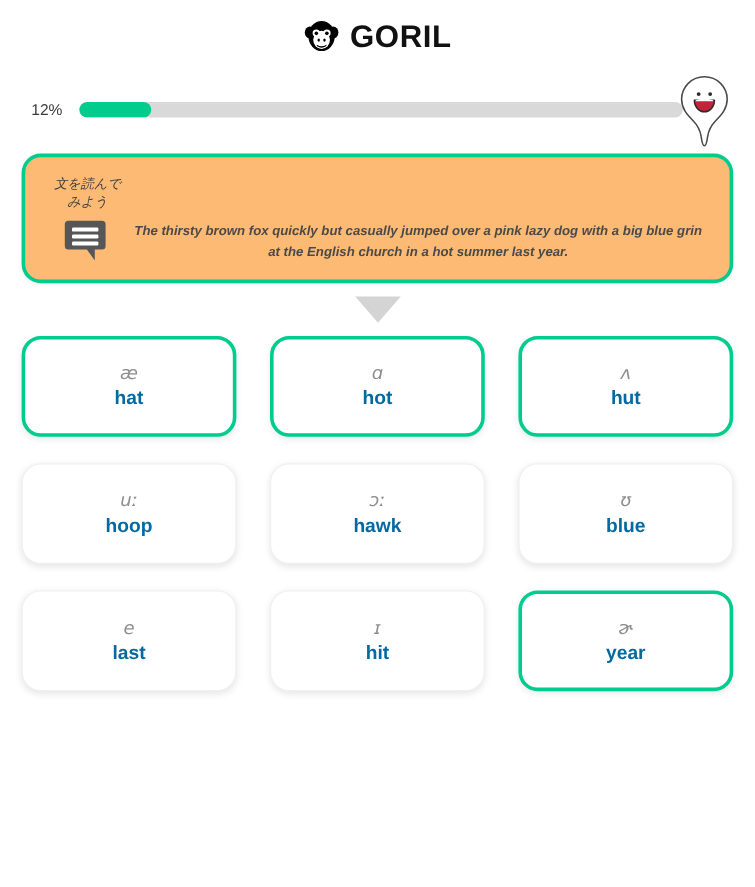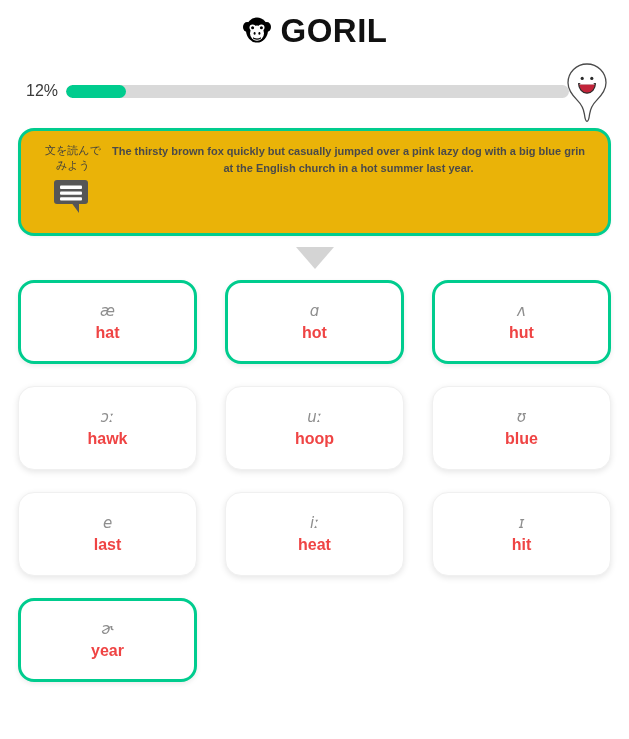--- a/index.html
+++ b/index.html
@@ -15,37 +15,37 @@
   
   .header {
     height: 60px;
     display: flex;
     align-items: center;
     justify-content: center;
     gap: 9px;
   }
   .logo-mark { width: 30px; height: 30px; display: block; }
   .logo-text {
-    font-size: 33px;
+    font-size: 26px;
     font-weight: 700;
     letter-spacing: 0.5px;
     color: #111111;
     line-height: 1;
   }
 
   
   .progress-row {
     position: relative;
     height: 62px;
     display: flex;
     align-items: center;
     padding: 0 22px 0 26px;
   }
   .progress-pct {
-    font-size: 16px;
+    font-size: 13px;
     font-weight: 500;
     color: #3a3a3a;
     width: 40px;
     flex: 0 0 auto;
   }
   .progress-track {
     position: relative;
     flex: 1 1 auto;
     height: 13px;
     background: #d9d9d9;
@@ -65,26 +65,27 @@
     top: 2px;
     width: 48px;
     height: 62px;
   }
 
   
   .sentence-card {
     margin: 6px 18px 0 18px;
     border: 3px solid #00cc8e;
     border-radius: 16px;
-    background: #eab308;
+    background: #fdba74;
     min-height: 108px;
     display: flex;
-    align-items: flex-start;
+    align-items: flex-end;
     padding: 12px 16px 14px 16px;
     box-shadow: 0 1px 3px rgba(0,0,0,0.06);
+    font-style: italic;
   }
   .sentence-aside {
     flex: 0 0 auto;
     width: 72px;
     display: flex;
     flex-direction: column;
     align-items: center;
     gap: 6px;
   }
   .aside-label {
@@ -148,21 +149,21 @@
   .card-ipa {
     font-family: "DejaVu Sans", sans-serif;
     font-size: 15px;
     font-style: italic;
     color: #8e8e8e;
     line-height: 1;
   }
   .card-word {
     font-size: 16px;
     font-weight: 700;
-    color: #ef4444;
+    color: #0369a1;
     line-height: 1;
   }
 </style>
 </head>
 <body>
 
 <div class="header">
   <span class="logo-mark">
     <svg viewBox="0 0 30 30" width="30" height="30" aria-hidden="true">
       <ellipse cx="5.2" cy="12" rx="4.2" ry="5" fill="#000"></ellipse>
@@ -229,40 +230,36 @@
     </div>
     <div class="card selected">
       <div class="card-ipa">ɑ</div>
       <div class="card-word">hot</div>
     </div>
     <div class="card selected">
       <div class="card-ipa">ʌ</div>
       <div class="card-word">hut</div>
     </div>
     <div class="card unselected">
+      <div class="card-ipa">uː</div>
+      <div class="card-word">hoop</div>
+    </div>
+    <div class="card unselected">
       <div class="card-ipa">ɔː</div>
       <div class="card-word">hawk</div>
     </div>
     <div class="card unselected">
-      <div class="card-ipa">uː</div>
-      <div class="card-word">hoop</div>
-    </div>
-    <div class="card unselected">
       <div class="card-ipa">ʊ</div>
       <div class="card-word">blue</div>
     </div>
     <div class="card unselected">
       <div class="card-ipa">e</div>
       <div class="card-word">last</div>
     </div>
     <div class="card unselected">
-      <div class="card-ipa">iː</div>
-      <div class="card-word">heat</div>
-    </div>
-    <div class="card unselected">
       <div class="card-ipa">ɪ</div>
       <div class="card-word">hit</div>
     </div>
     <div class="card selected">
       <div class="card-ipa">ɚ</div>
       <div class="card-word">year</div>
     </div>
   </div>
 
 </body></html>

